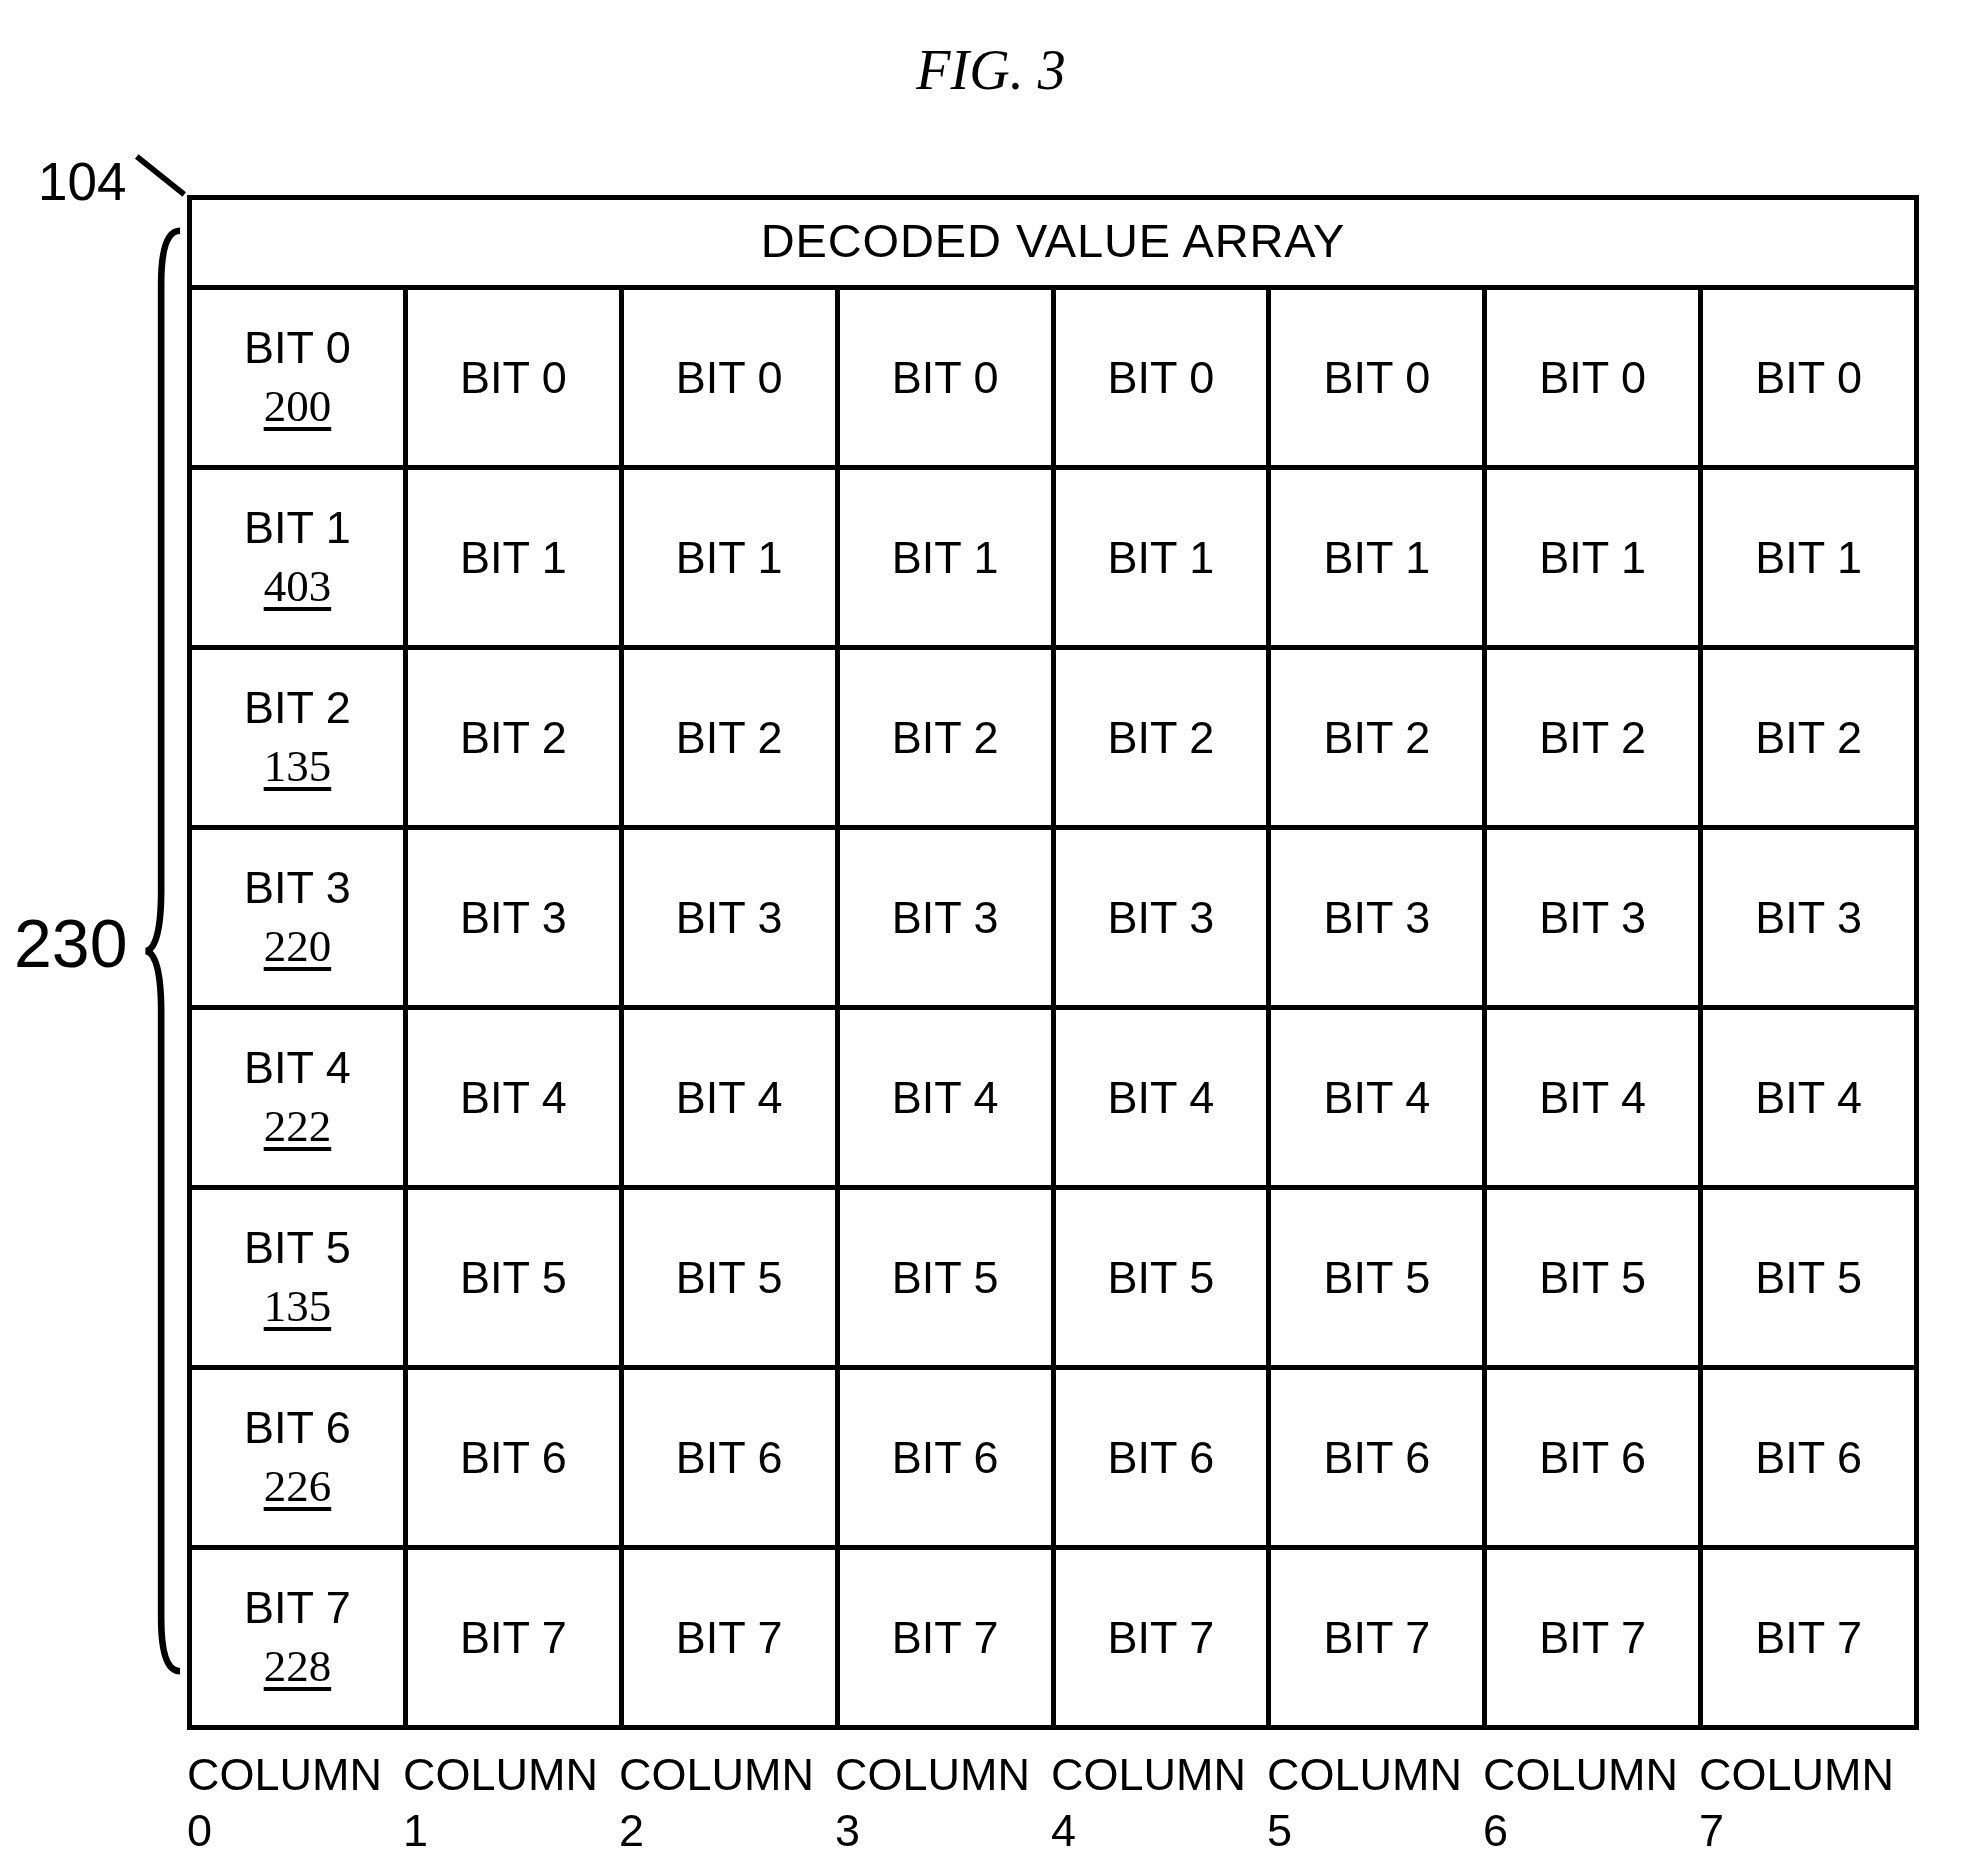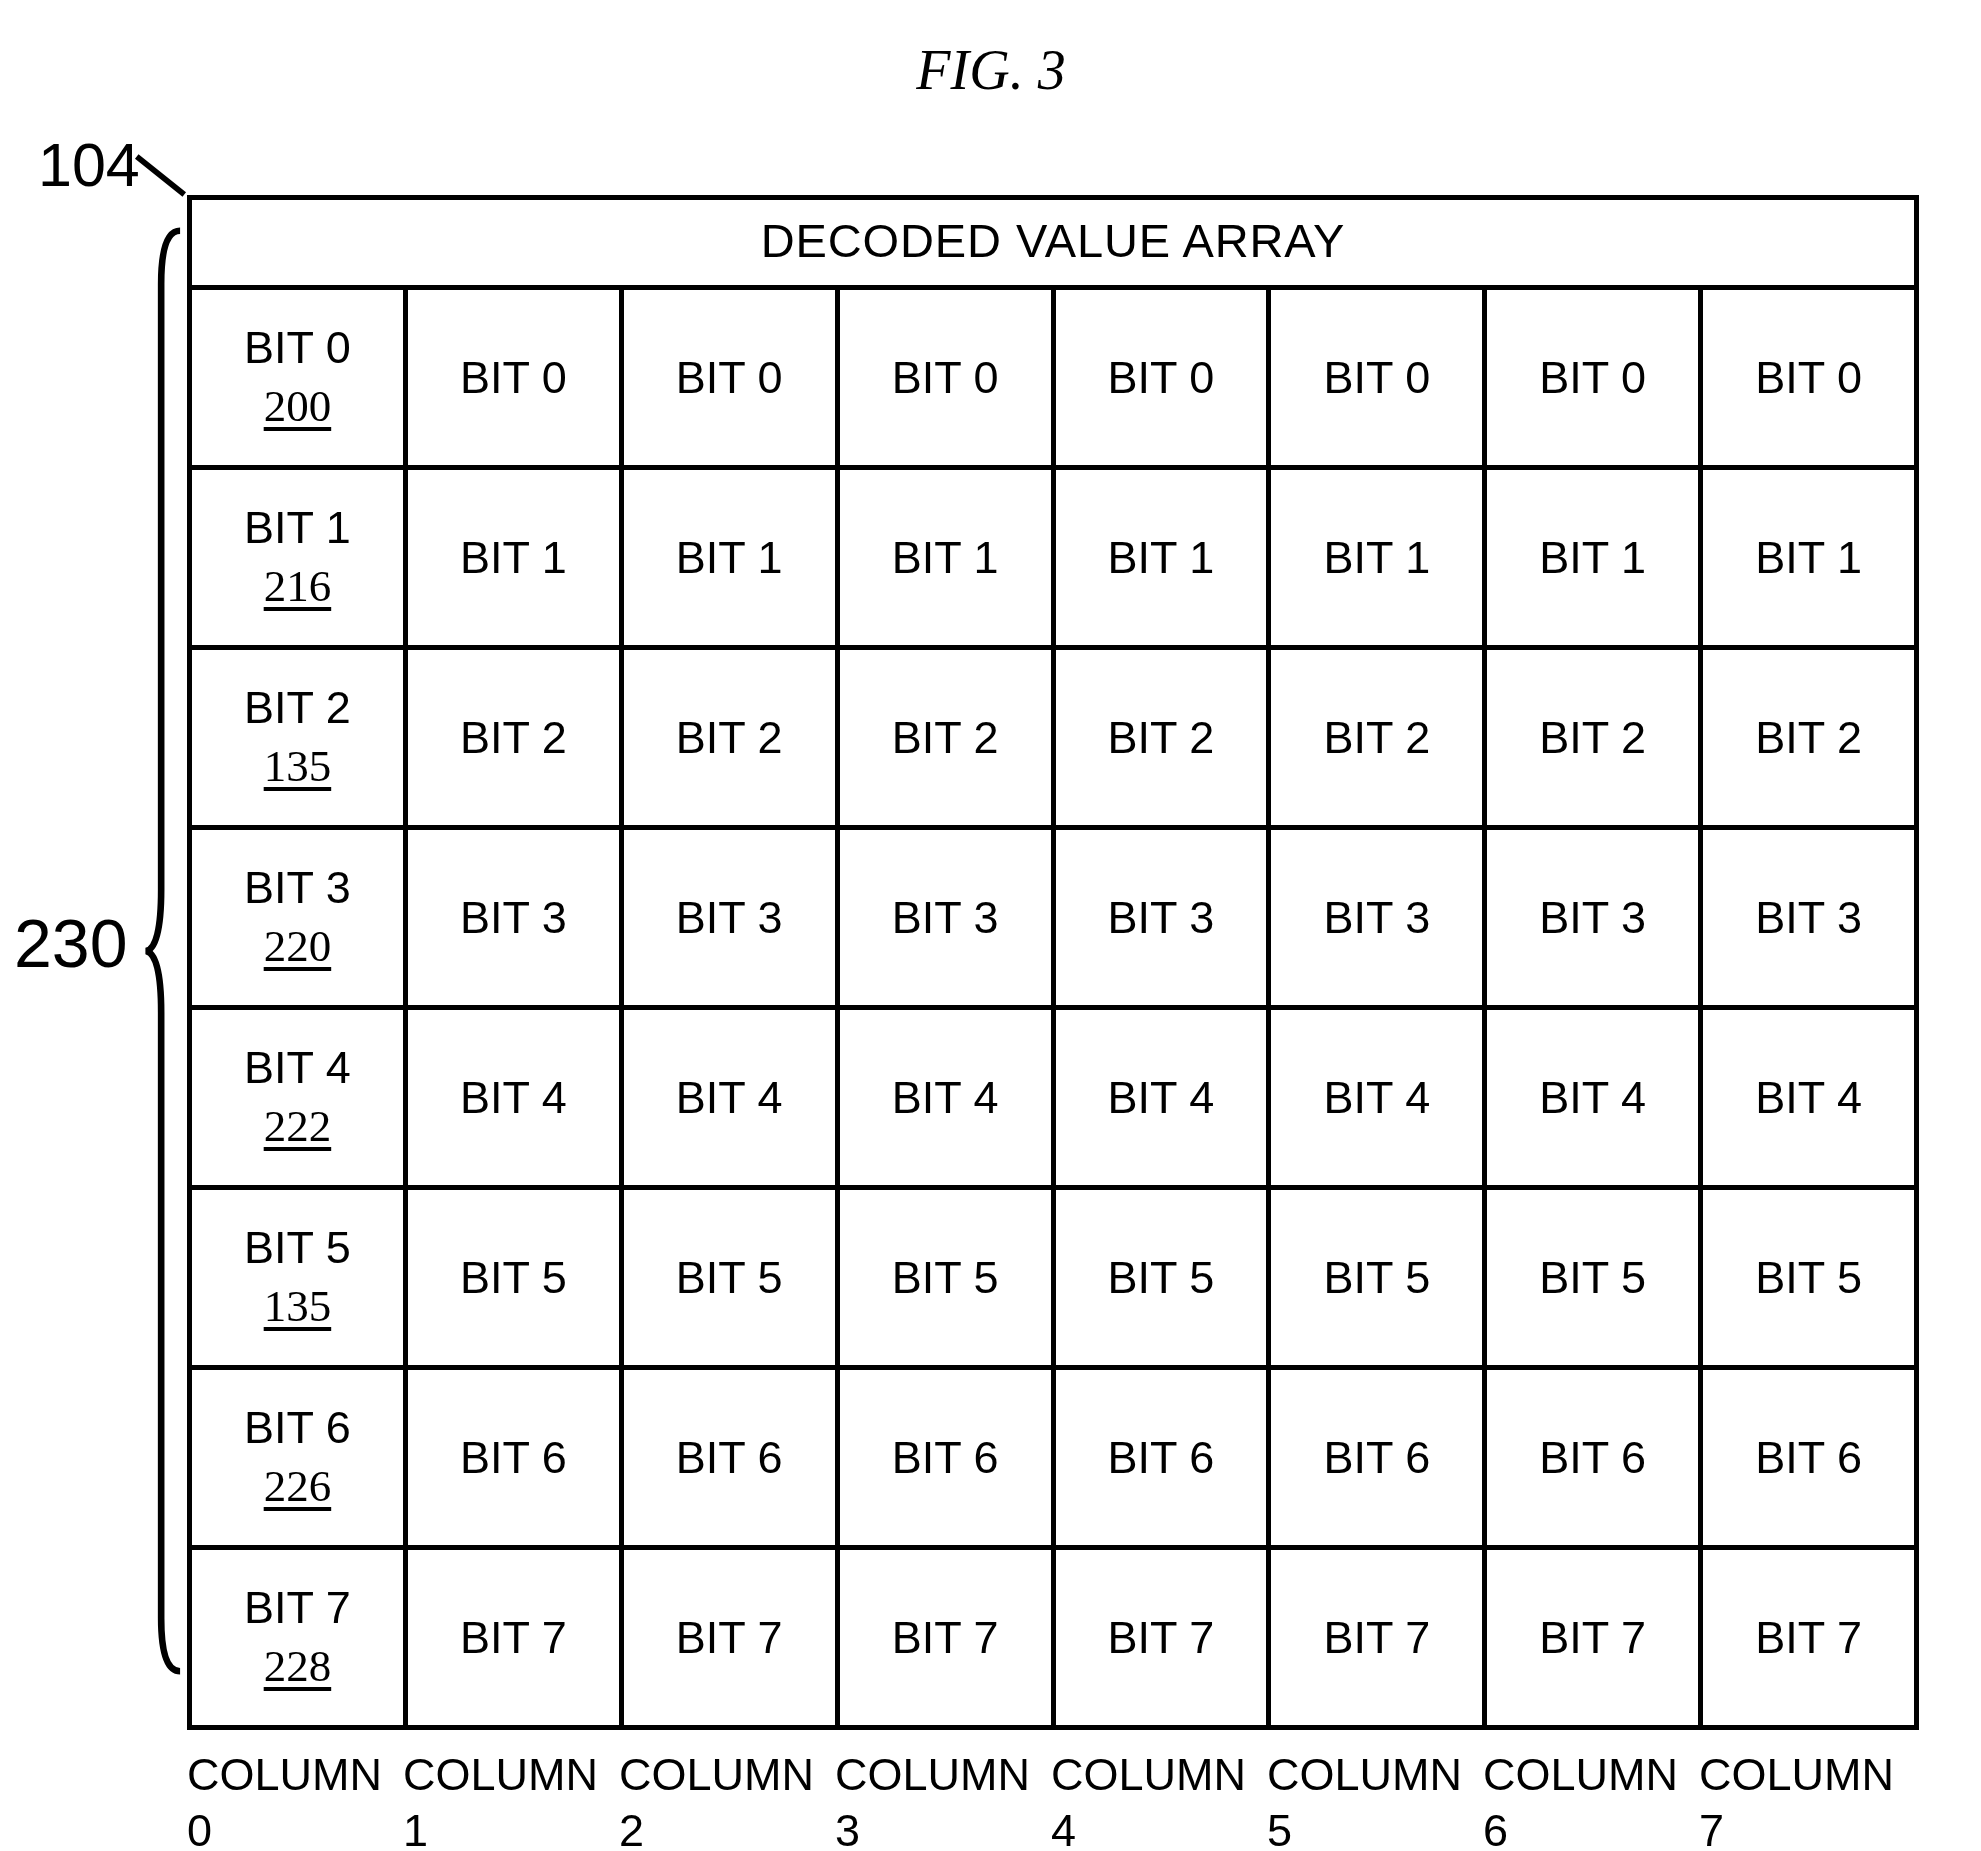--- a/index.html
+++ b/index.html
@@ -16,23 +16,23 @@
     font-size: 56px;
     font-weight: 500;
     text-align: center;
     position: absolute;
     top: 38px;
     left: 0;
     width: 100%;
   }
   .ref-104 {
     position: absolute;
-    font-size: 61px;
+    font-size: 53px;
     left: 38px;
-    top: 130px;
+    top: 151px;
   }
   .ref-230 {
     position: absolute;
     font-size: 68px;
     left: 14px;
     top: 904px;
   }
   .leader-svg {
     position: absolute;
     left: 132px;
@@ -165,21 +165,21 @@
           <td class="cell">
             <div class="cell-inner">
               <span>BIT 0</span>
             </div>
           </td>
         </tr>
         <tr>
           <td class="cell">
             <div class="cell-inner">
               <span>BIT 1</span>
-              <span class="ref-num">216</span>
+              <span class="ref-num">403</span>
             </div>
           </td>
           <td class="cell">
             <div class="cell-inner">
               <span>BIT 1</span>
             </div>
           </td>
           <td class="cell">
             <div class="cell-inner">
               <span>BIT 1</span>

